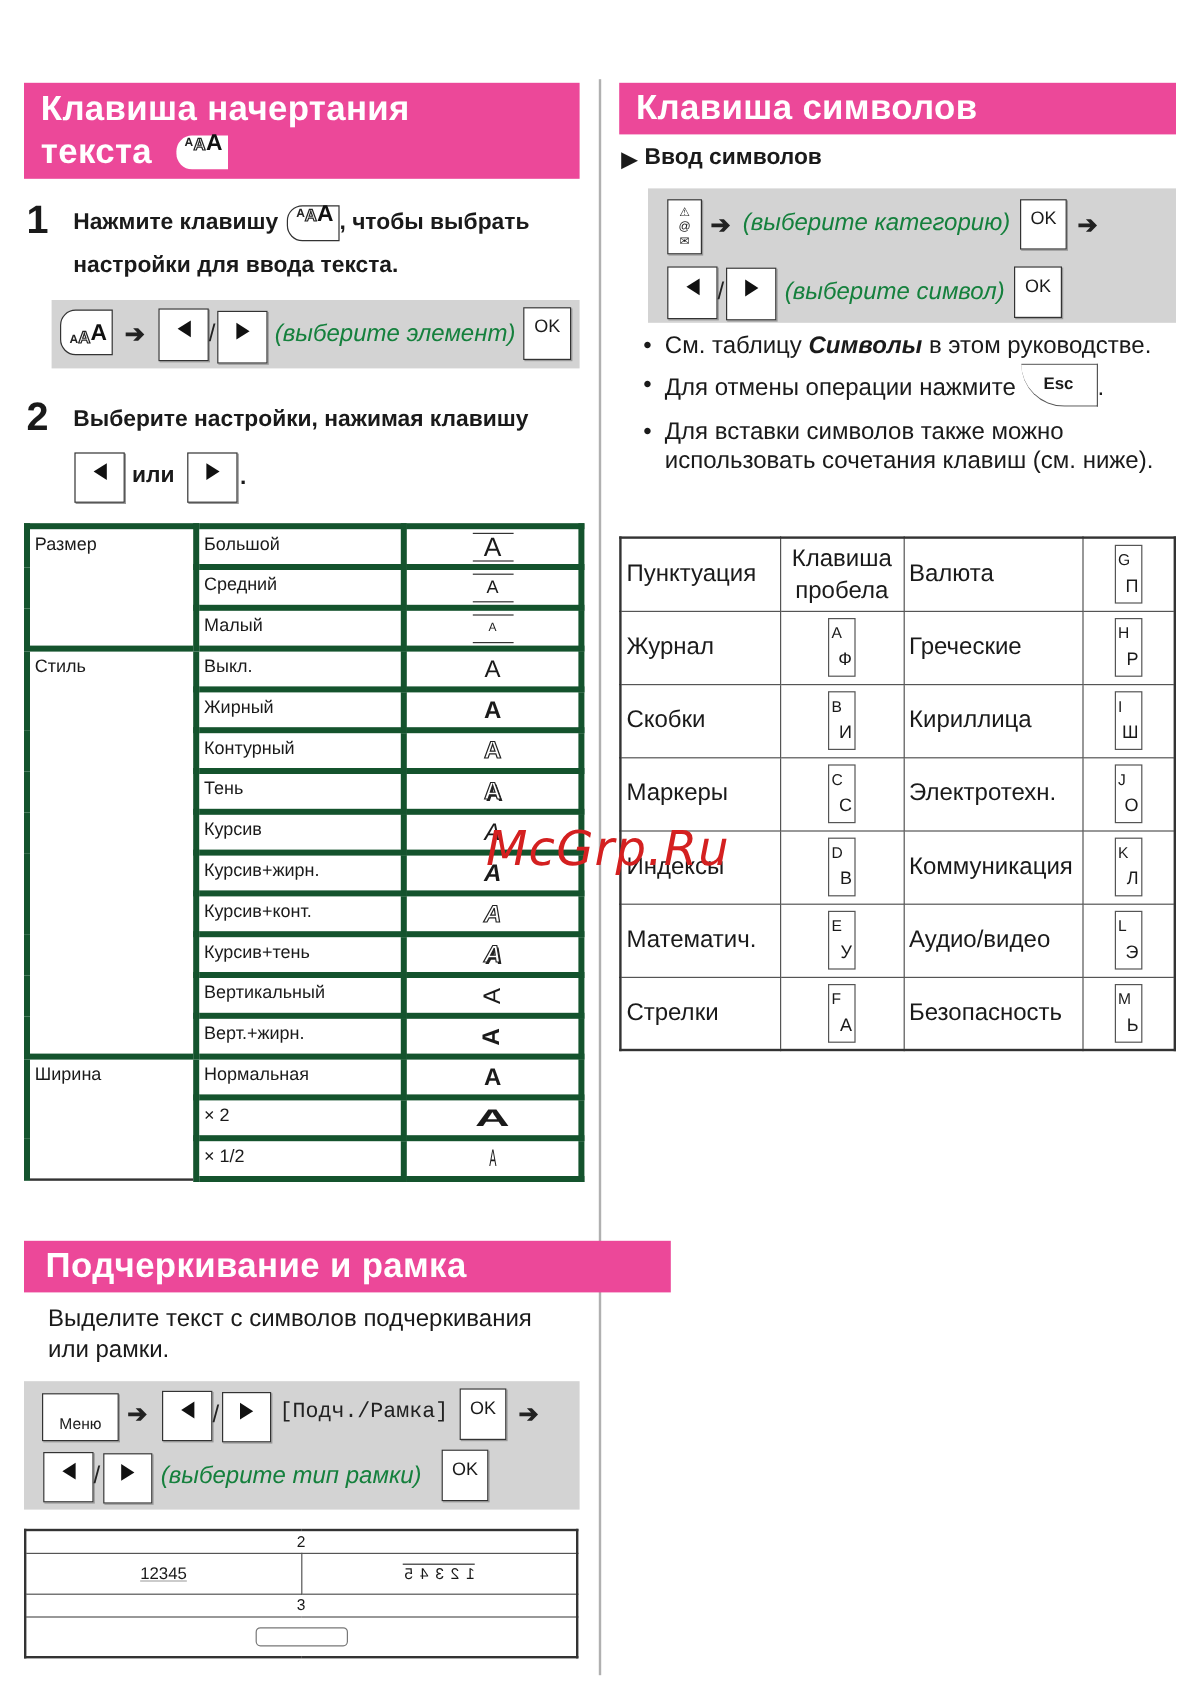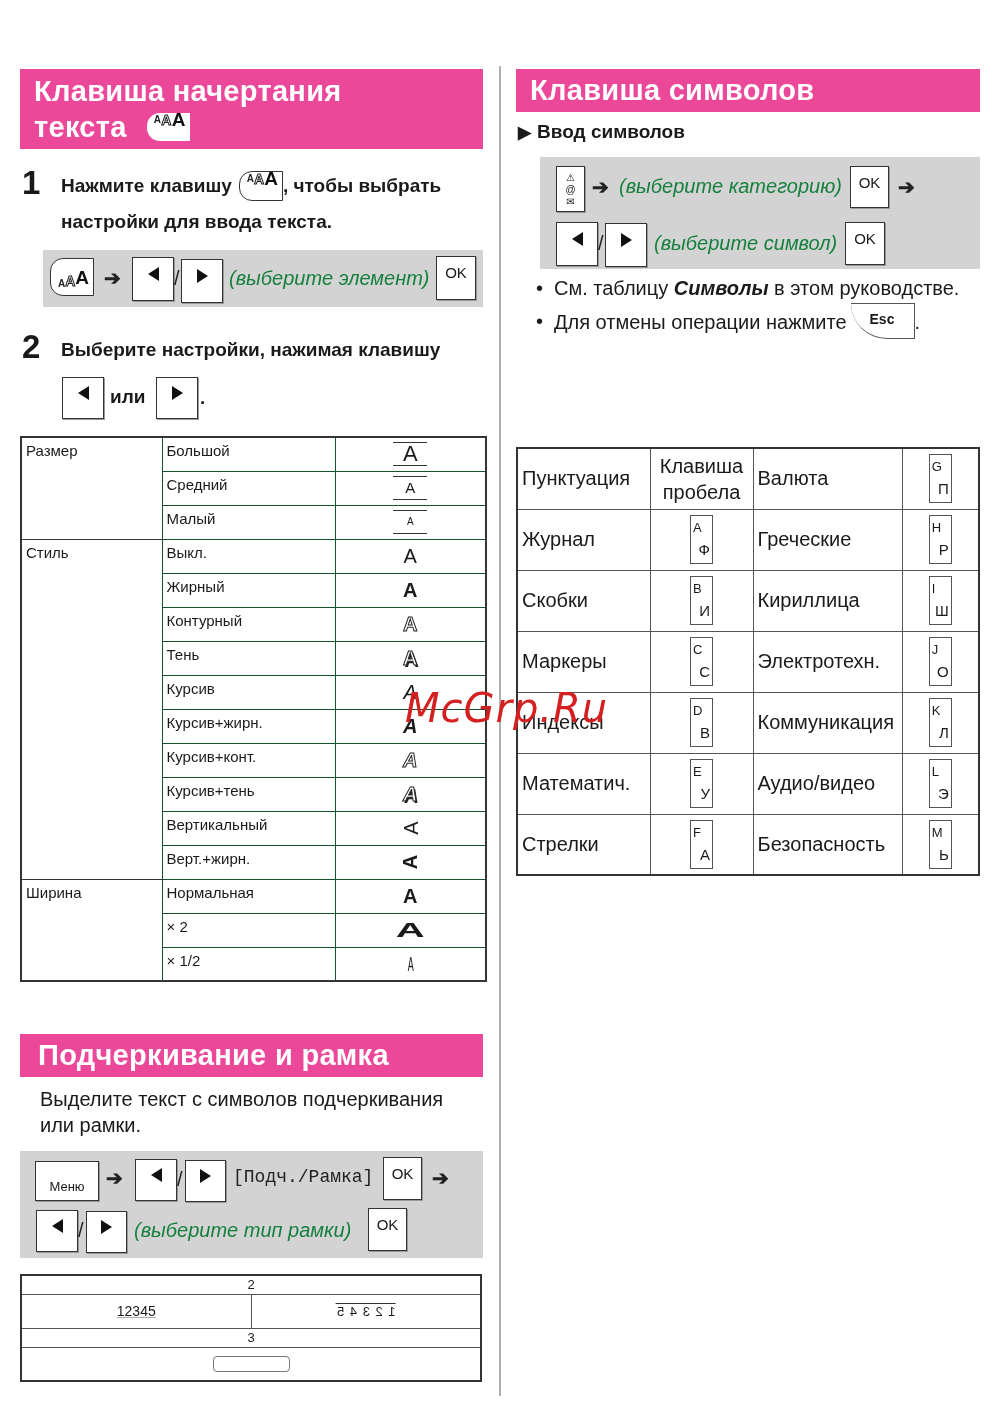--- a/index.html
+++ b/index.html
@@ -25,21 +25,21 @@
   .aaa-inline .a2 { font-size: 14px; font-weight: bold; color: #fff; -webkit-text-stroke: 1px #222; }
   .aaa-inline .a3 { font-size: 19px; font-weight: bold; color: #111; }
 
   .arrow { position: absolute; font-size: 20px; font-weight: bold; color: #222; }
   .slash { position: absolute; font-size: 20px; color: #222; }
   .italic-note { position: absolute; font-style: italic; font-size: 20px; color: #15803d; }
   .mono { position: absolute; font-family: "Liberation Mono", monospace; font-size: 18px; color: #222; }
 
   table { border-collapse: collapse; }
   .fmt-table { position: absolute; left: 20px; top: 436px; width: 467px; border: 2px solid #333; font-size: 15px; }
-  .fmt-table td { border: 1px solid #14532d; height: 34px; vertical-align: top; padding: 4px 4px; }
+  .fmt-table td { border: 5px solid #14532d; height: 34px; vertical-align: top; padding: 4px 4px; }
   .fmt-table td.cat { width: 141px; border-bottom: 1.5px solid #333; }
   .fmt-table td.opt { width: 173px; }
   .fmt-table td.sample { text-align: center; vertical-align: middle; padding: 0; border-left: 1px solid #aaa; }
   .glyph { display: inline-block; font-size: 20px; line-height: 22px; }
   .glyph.sized { border-top: 1.5px solid #333; border-bottom: 1.5px solid #333; padding: 0 2px; width: 34px; }
 
   .sym-table { position: absolute; left: 516px; top: 447px; width: 464px; border: 2px solid #333; font-size: 20px; }
   .sym-table td { border: 1px solid #555; height: 61px; padding: 0 4px; vertical-align: middle; }
   .sym-table td.name1 { width: 133px; }
   .sym-table td.key1 { width: 103px; text-align: center; }
@@ -188,21 +188,21 @@
     <td class="opt">× 2</td>
     <td class="sample"><span class="glyph" style="font-weight:bold; transform:scaleX(2);">A</span></td>
   </tr>
   <tr>
     <td class="opt">× 1/2</td>
     <td class="sample"><span class="glyph" style="transform:scaleX(0.45);">A</span></td>
   </tr>
 </tbody>
   </table>
 
-<div class="section-header" style="left:20px; top:1034px; width:463px; height:43px; padding-top:3px;padding-left:18px;">Подчеркивание и рамка</div>
+<div class="section-header" style="left:20px; top:1034px; width:539px; height:43px; padding-top:3px;padding-left:18px;">Подчеркивание и рамка</div>
 <div class="abs" style="left:40px; top:1086px; font-size:20px; line-height:26px;">
   <div>Выделите текст с символов подчеркивания</div>
   <div>или рамки.</div>
 </div>
 
 <div class="gray-band" style="left:20px; top:1151px; width:463px; height:107px;"></div>
 <div class="key" style="left:35px; top:1161px; width:64px; height:40px; font-size:13px; align-items:flex-end; padding-bottom:6px;">Меню</div>
 <div class="arrow" style="left:106px; top:1166px;">➔</div>
 <div class="key" style="left:135px; top:1159px; width:42px; height:42px;">
     <div class="tri-left"></div>
@@ -266,20 +266,21 @@
 <div class="slash" style="left:598px; top:232px;">/</div>
 <div class="key" style="left:605px; top:223px; width:42px; height:44px;">
     <div class="tri-right"></div>
   </div>
 <div class="italic-note" style="left:654px; top:232px;">(выберите символ)</div>
 <div class="key ok" style="left:845px; top:222px; width:40px; height:43px;">OK</div>
 
 <ul class="bullets">
   <li><span>См. таблицу </span><b><i>Символы</i></b><span> в этом руководстве.</span></li>
   <li><span>Для отмены операции нажмите</span><span class="esc-key">Esc</span><span>.</span></li>
+  <li>Для вставки символов также можно использовать сочетания клавиш (см. ниже).</li>
 </ul>
 
 <table class="sym-table">
   <tbody>
       <tr>
     <td class="name1">Пунктуация</td>
     <td class="key1" style="line-height:26px;">Клавиша пробела</td>
     <td class="name2">Валюта</td>
     <td class="key2"><span class="mini-key"><span class="lat">G</span><span class="cyr">П</span></span></td>
   </tr>

